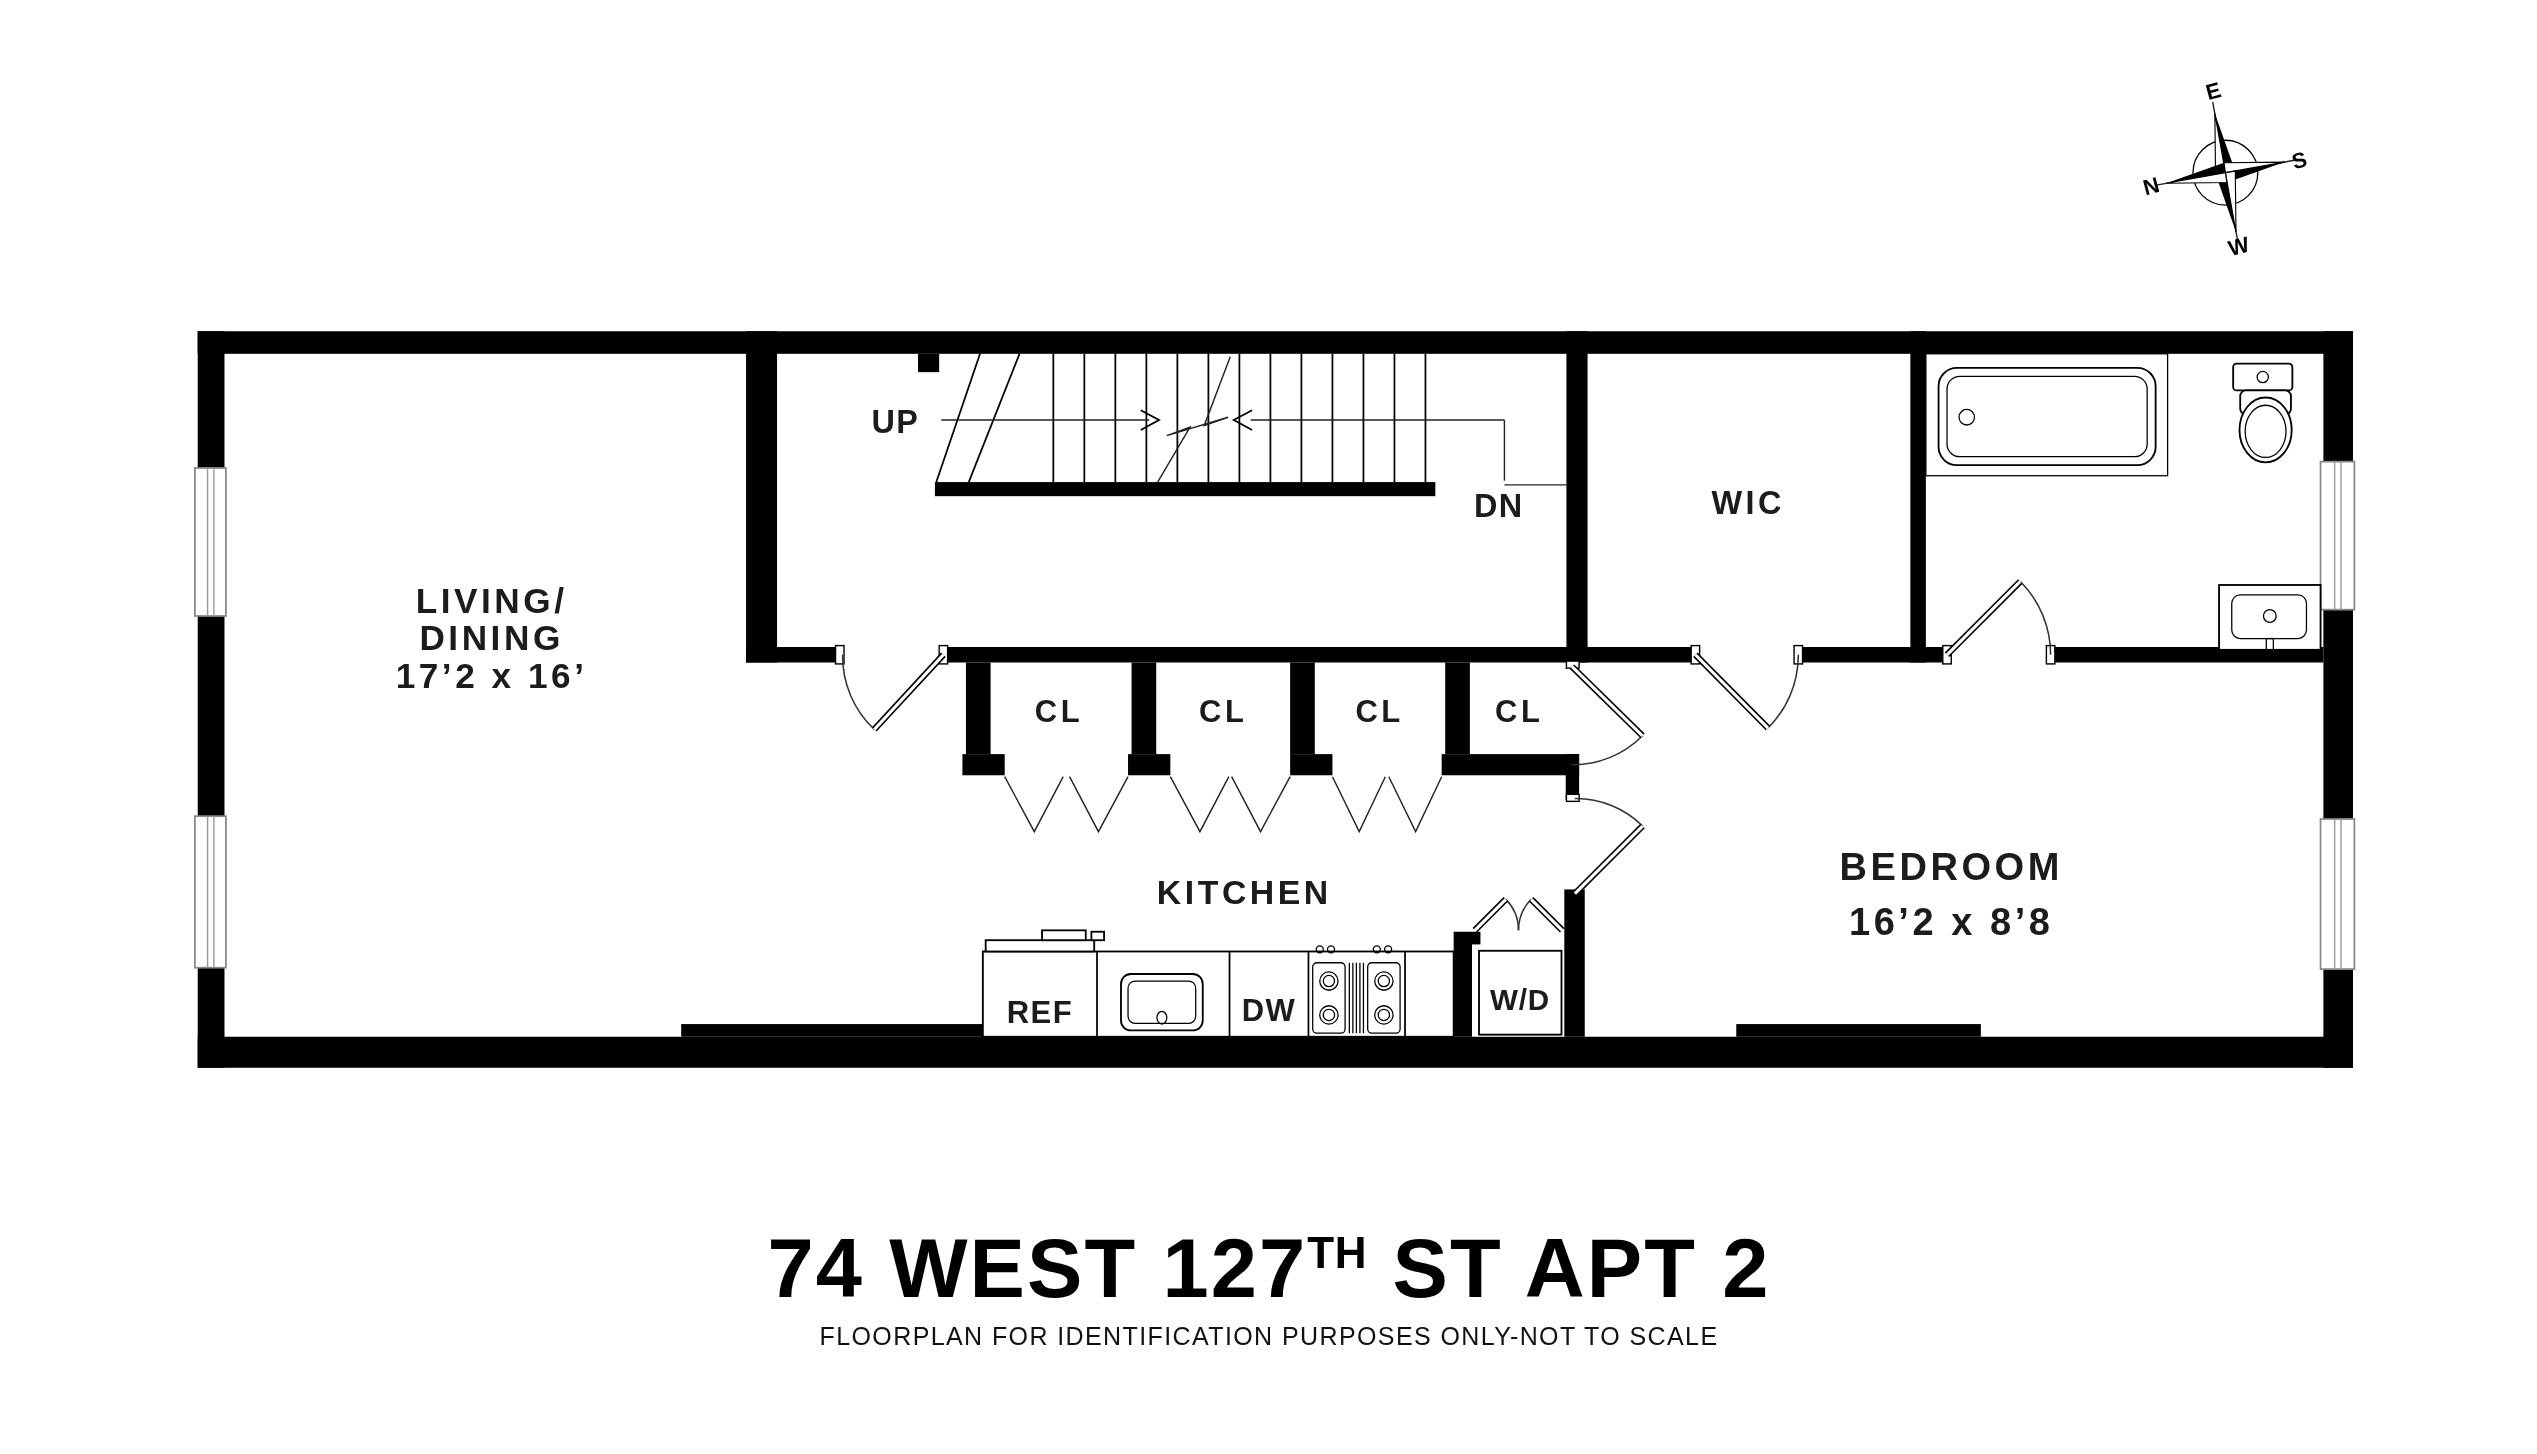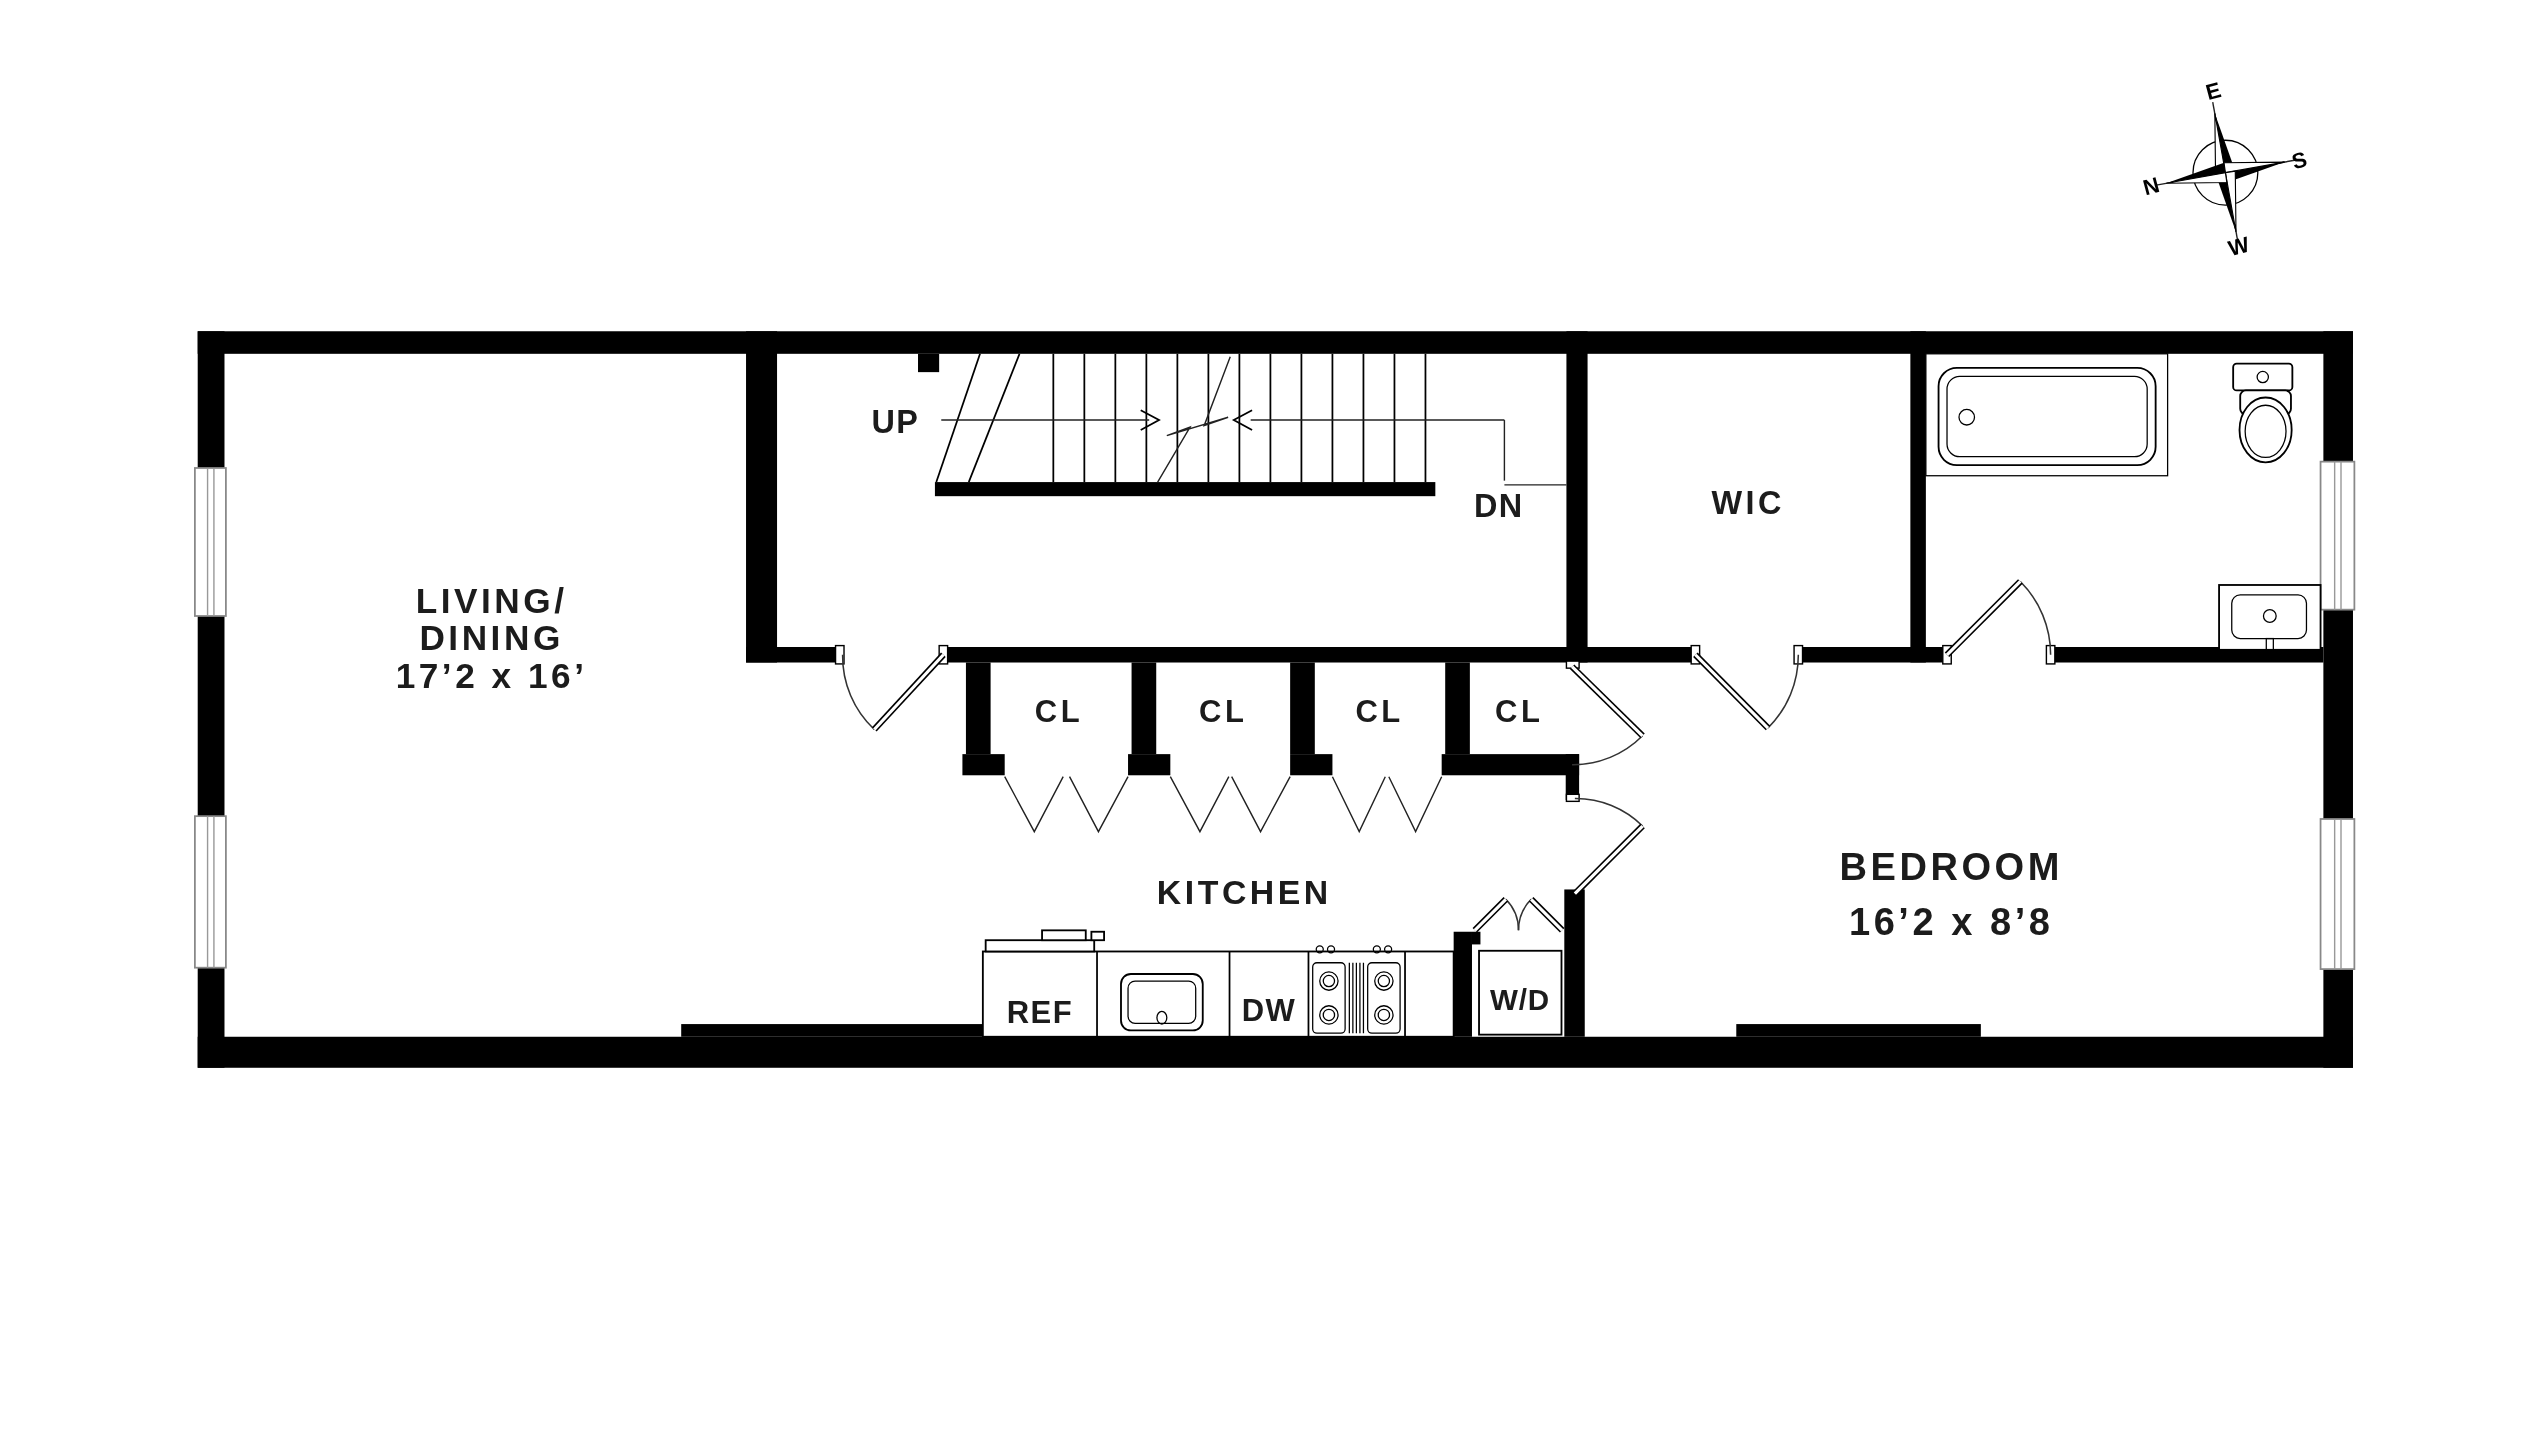--- a/index.html
+++ b/index.html
@@ -282,15 +282,19 @@
     <text class="roomlabel f44" x="1957" y="1025" text-anchor="middle">CL</text>
     <text class="roomlabel f44" x="2155" y="1025" text-anchor="middle">CL</text>
     <text class="roomlabel f46" x="1270" y="614" text-anchor="middle" style="letter-spacing:2px">UP</text>
     <text class="roomlabel f46" x="2126" y="734" text-anchor="middle" style="letter-spacing:2px">DN</text>
     <text class="roomlabel f44" x="1475" y="1452" text-anchor="middle" style="letter-spacing:2px">REF</text>
     <text class="roomlabel f44" x="1800" y="1449" text-anchor="middle" style="letter-spacing:2px">DW</text>
     <text class="roomlabel f42" x="2156" y="1433" text-anchor="middle" style="letter-spacing:1px">W/D</text>
   </g>
 </svg>
 
+  <div class="title-wrap">
+    <div class="title-main"><span>74 WEST 127</span><sup>TH</sup><span> ST APT 2</span></div>
+    <div class="title-sub">FLOORPLAN FOR IDENTIFICATION PURPOSES ONLY-NOT TO SCALE</div>
+  </div>
 
 </div>
 
 
 </body></html>

